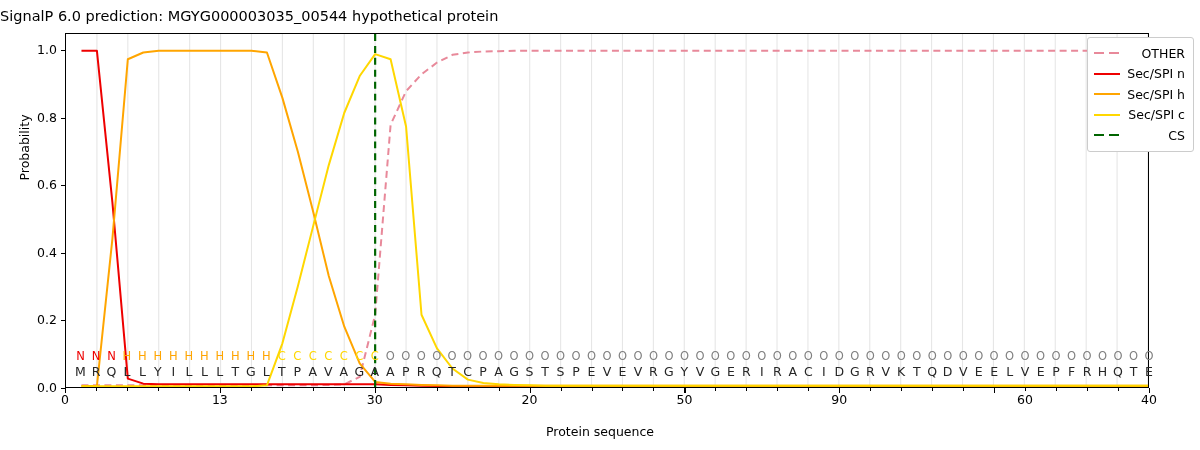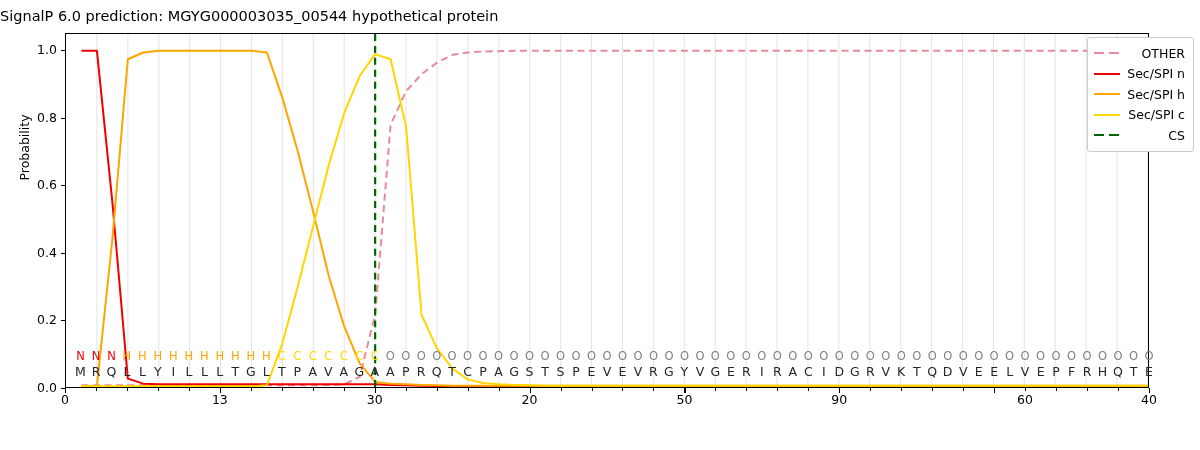--- a/index.html
+++ b/index.html
@@ -47,20 +47,21 @@
   .lgtext{font-size:12.5px;color:#000;white-space:nowrap;}
 </style>
 </head>
 <body>
 
 <div id="root">
 
   <div id="title">SignalP 6.0 prediction: MGYG000003035_00544 hypothetical protein</div>
 
   <div id="ylabel">Probability</div>
+  <div id="xlabel">Protein sequence</div>
 
   <div id="plotbox">
     <svg id="svgwrap" viewBox="0 0 1084 355" preserveAspectRatio="none">
         <line x1="30.97142857142857" y1="0" x2="30.97142857142857" y2="355" stroke="#e6e6e6" stroke-width="1.1"></line>
         <line x1="61.94285714285714" y1="0" x2="61.94285714285714" y2="355" stroke="#e6e6e6" stroke-width="1.1"></line>
         <line x1="92.91428571428571" y1="0" x2="92.91428571428571" y2="355" stroke="#e6e6e6" stroke-width="1.1"></line>
         <line x1="123.88571428571429" y1="0" x2="123.88571428571429" y2="355" stroke="#e6e6e6" stroke-width="1.1"></line>
         <line x1="154.85714285714286" y1="0" x2="154.85714285714286" y2="355" stroke="#e6e6e6" stroke-width="1.1"></line>
         <line x1="185.82857142857142" y1="0" x2="185.82857142857142" y2="355" stroke="#e6e6e6" stroke-width="1.1"></line>
         <line x1="216.8" y1="0" x2="216.8" y2="355" stroke="#e6e6e6" stroke-width="1.1"></line>

